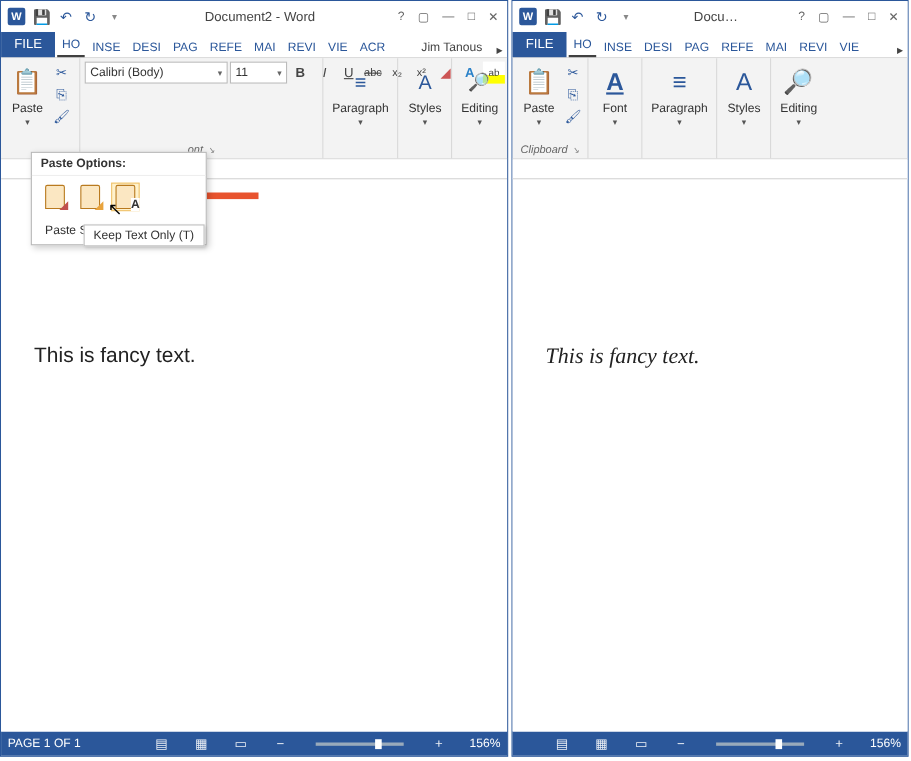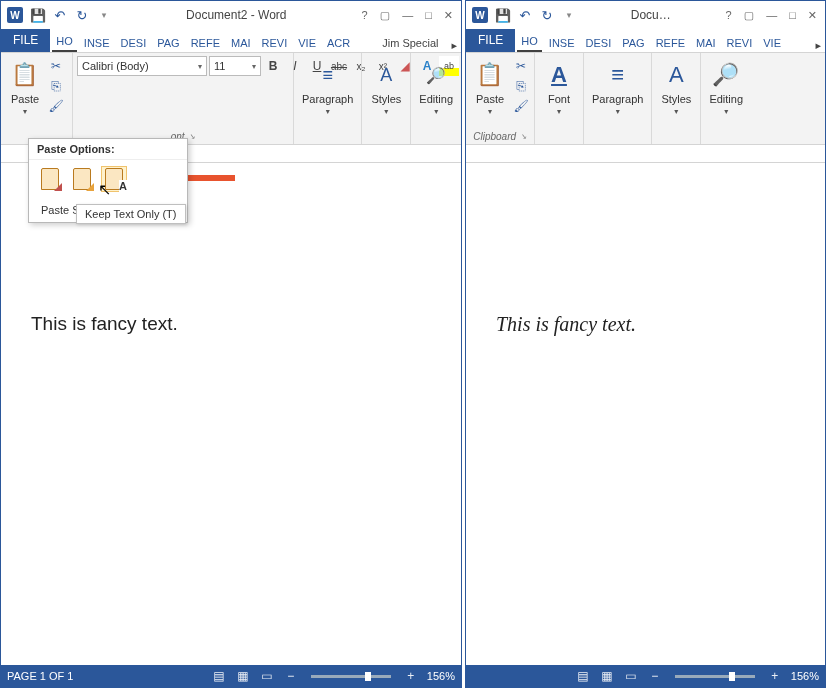--- a/index.html
+++ b/index.html
@@ -94,21 +94,21 @@
   
   .docarea { flex:1; background:#fff; overflow:hidden; position:relative;}
   .ruler { height:18px; background:#fff; border-bottom:1px solid #d4d4d4;}
   .page { padding:150px 20px 0 30px;}
   .plain-text { font-size:19px; color:#222;}
   .fancy-text { font-size:20px; font-style:italic; font-family:"Brush Script MT","Lucida Calligraphy","Segoe Script",cursive; color:#222;}
 
   
   .status {
     height:22px; background:#2b579a; color:#fff; display:flex; align-items:center;
-    font-size:11px; padding:0 6px; gap:8px;
+    font-size:11px; padding:0 6px; gap:20px;
   }
   .status .spacer {flex:1;}
   .status .sicon { width:16px;height:16px;display:flex;align-items:center;justify-content:center;opacity:.9;font-size:12px;}
   .zoom-slider { width:80px; height:3px; background:#9ab; position:relative; margin:0 4px;}
   .zoom-slider .thumb { position:absolute; top:-3px; left:54px; width:6px;height:9px;background:#fff;}
   
   
   .paste-options {
     position:absolute;
     left:28px; top:138px;
@@ -178,21 +178,21 @@
     <div class="tab-file">FILE</div>
     <div class="tab active">HO</div>
     <div class="tab">INSE</div>
     <div class="tab">DESI</div>
     <div class="tab">PAG</div>
     <div class="tab">REFE</div>
     <div class="tab">MAI</div>
     <div class="tab">REVI</div>
     <div class="tab">VIE</div>
     <div class="tab">ACR</div>
-    <div class="tab tab-user">Jim Special</div>
+    <div class="tab tab-user">Jim Tanous</div>
     <div class="tab-more">▸</div>
   </div>
 
   <div class="ribbon">
 
     <div class="ribbon-group" style="min-width:72px;">
       <div class="group-body">
         <div class="big-btn">
           <div class="icon">📋</div>
           <div class="lbl">Paste</div>

